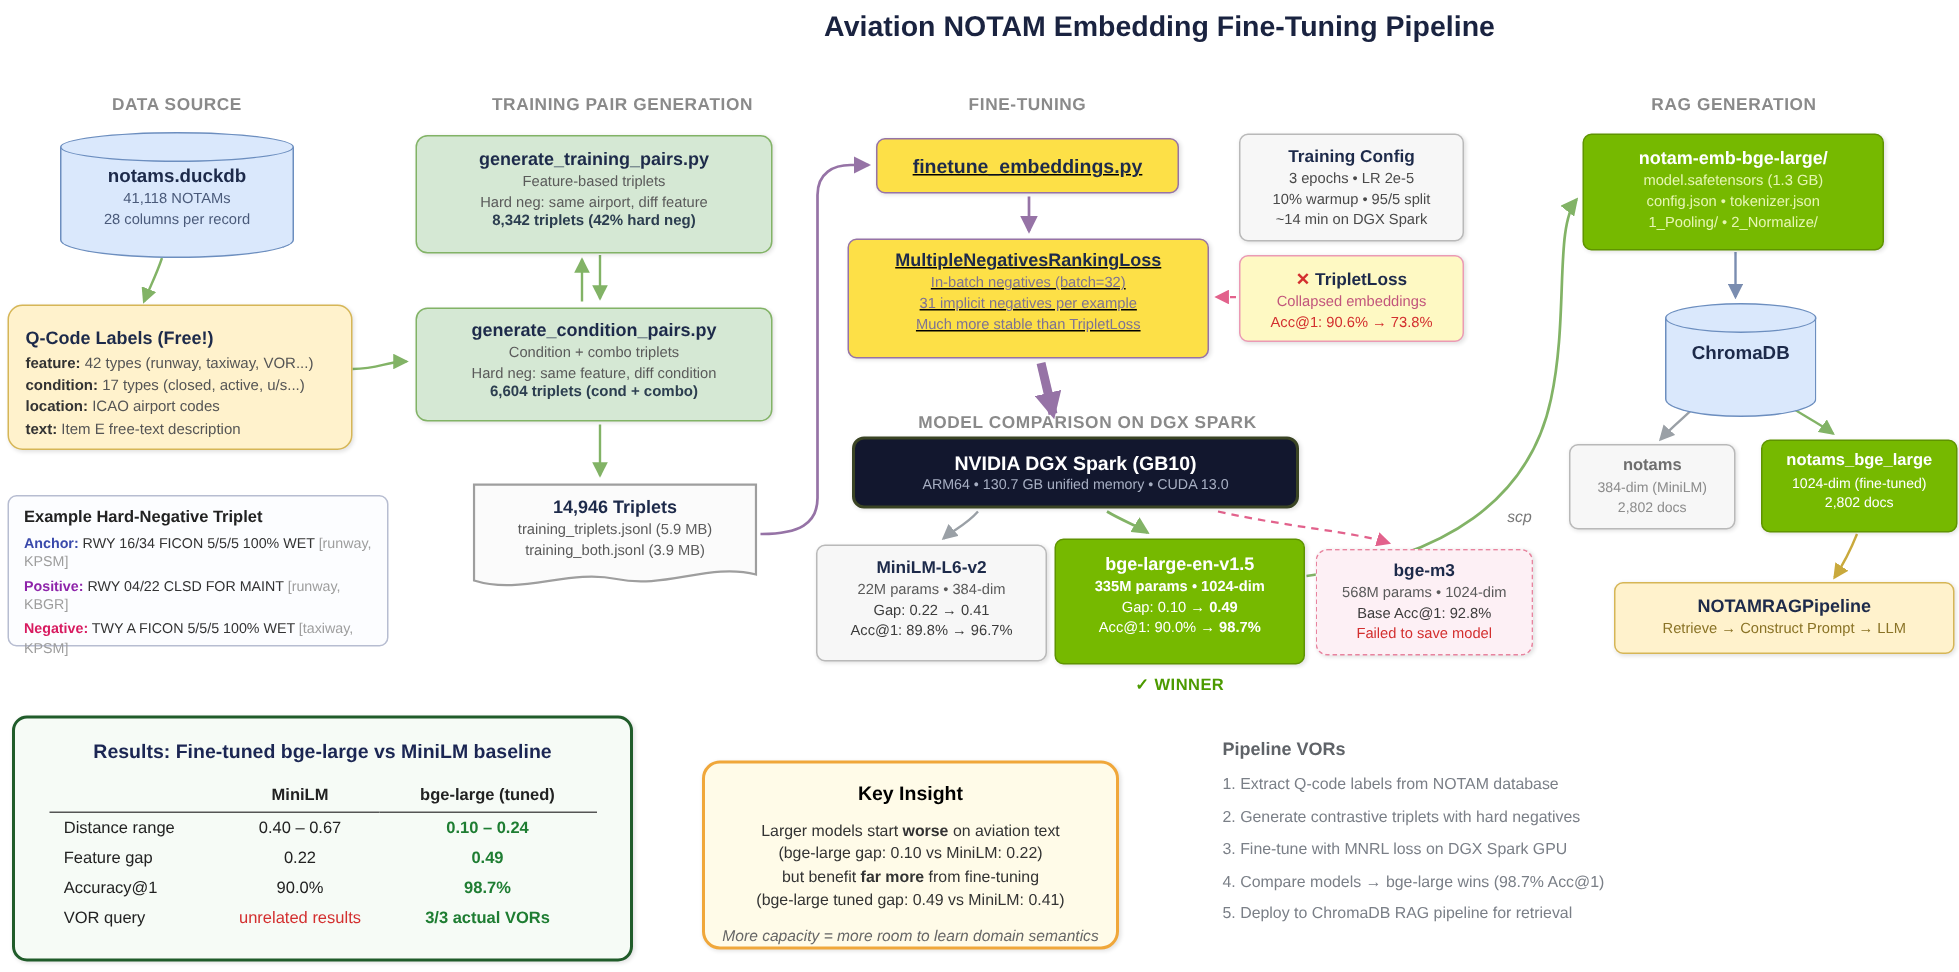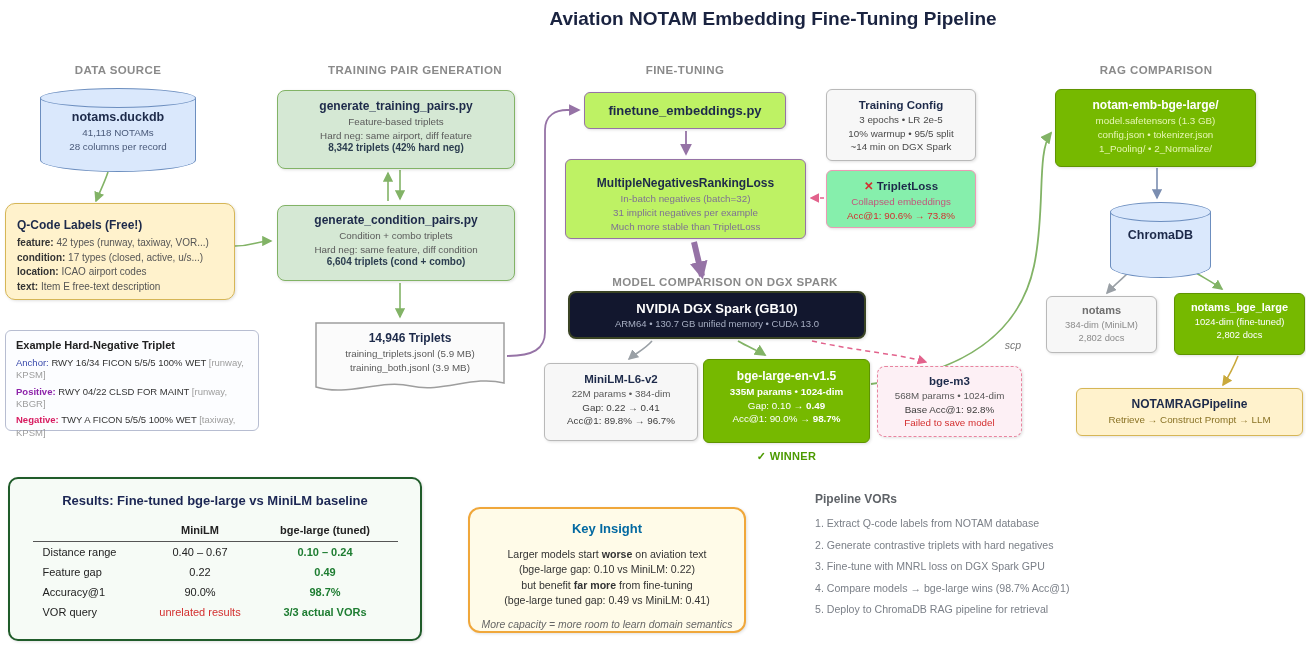--- a/index.html
+++ b/index.html
@@ -6,24 +6,24 @@
   body { font-family:"Liberation Sans", sans-serif; background:#ffffff; }
   .canvas { position:relative; width:1306px; height:648px; background:#fff; overflow:hidden; }
   .edges { position:absolute; left:0; top:0; z-index:1; pointer-events:none; }
   .title { position:absolute; left:440px; top:8px; width:666px; text-align:center;
            font-size:19px; font-weight:bold; color:#1a2340; z-index:2; }
   .section-label { position:absolute; z-index:2; font-size:11.5px; font-weight:bold;
            color:#8a8a8a; letter-spacing:.4px; text-align:center; }
   .node { position:absolute; z-index:2; text-align:center; }
   .shadow { box-shadow:1px 1px 3px rgba(0,0,0,.12); }
   .green-soft  { background:#d5e8d4; border:1.5px solid #82b366; border-radius:8px; }
-  .purple-soft { background:#bef264; border:1.5px solid #9673a6; border-radius:6px; }
+  .purple-soft { background:#fde047; border:1.5px solid #9673a6; border-radius:6px;text-decoration:underline; }
   .gray-soft   { background:#f7f7f7; border:1.5px solid #b9b9b9; border-radius:6px; }
   .yellow-soft { background:#fff2cc; border:1.5px solid #d6b656; border-radius:10px; }
-  .pink-soft   { background:#86efac; border:1.5px solid #eb9ab4; border-radius:6px; }
+  .pink-soft   { background:#fef9c3; border:1.5px solid #eb9ab4; border-radius:6px; }
   .pink-dashed { background:#fdf0f5; border:1.5px dashed #e8849f; border-radius:8px; }
   .nv-green    { background:#76b900; border:1.5px solid #5f9400; border-radius:6px; color:#fff; }
   .dark-box    { background:#12172e; border:2px solid #3a4424; border-radius:8px; color:#fff; }
   .nt   { font-weight:bold; font-size:12px; color:#1d2a4a; margin-bottom:2px; }
   .nt-w { font-weight:bold; font-size:12px; color:#fff; margin-bottom:2px; }
   .sub  { font-size:9.8px; color:#5a5a5a; line-height:1.4; }
   .sub-w{ font-size:9.8px; color:#fff; line-height:1.4; }
   .sub-lime { font-size:9.8px; color:#e6f6b2; line-height:1.45; }
   .sub-purp { font-size:9.8px; color:#7e7292; line-height:1.45; }
   .sub-pink { font-size:9.8px; color:#c2567c; line-height:1.4; }
@@ -39,38 +39,38 @@
   .cyl-content { position:relative; z-index:3; padding-top:22px; }
   .cyl-content .sub { color:#4a5a7a; }
   
   .doc-bg { position:absolute; left:0; top:0; }
   .doc-content { position:relative; padding-top:9px; }
   
   .left-align { text-align:left; }
   .qline { font-size:10px; color:#555; line-height:1.45; }
   .qkey  { font-weight:bold; color:#333; }
   .exline { font-size:9.5px; color:#333; line-height:1.3; margin-bottom:4px; }
-  .ex-anchor   { font-weight:normal; color:#3949ab; }
+  .ex-anchor   { font-weight:bold; color:#3949ab; }
   .ex-positive { font-weight:bold; color:#8e24aa; }
   .ex-negative { font-weight:bold; color:#d81b60; }
   .ex-tag { color:#9e9e9e; }
   
   .results-box { background:#f6fbf6; border:2.5px solid #205c2a; border-radius:10px;
                  padding:14px 10px 8px; text-align:center; }
   .results-title { font-size:13px; font-weight:bold; color:#1b2653; margin-bottom:12px; }
   .rt { display:grid; grid-template-columns:115px 105px 145px; width:365px; margin:0 auto; }
   .rc { font-size:11px; color:#222; padding:4px 2px; text-align:center; }
   .rh { font-weight:bold; border-bottom:1.5px solid #555; padding-bottom:5px; }
   .rl { text-align:left; padding-left:10px; }
   .rg { color:#1e7d32; font-weight:bold; }
   .rr { color:#d32f2f; }
   
   .ki-box { background:#fffbe8; border:2px solid #f0a73a; border-radius:12px;
             padding:12px 10px; text-align:center; }
-  .ki-title { font-weight:bold; font-size:13px; color:#0369a1; margin-bottom:11px; }
+  .ki-title { font-weight:bold; font-size:13px; color:#000000; margin-bottom:11px; }
   .ki-line { font-size:10.6px; color:#333; line-height:1.45; }
   .ki-foot { font-style:italic; font-size:10.4px; color:#666; margin-top:11px; }
   
   .pf { text-align:left; }
   .pf-title { font-weight:bold; color:#5f6368; font-size:12px; margin-bottom:11px; }
   .pf-step { color:#7a7f87; font-size:10.6px; margin-bottom:9.5px; }
   .winner { color:#4c9a00; font-weight:bold; font-size:11px; letter-spacing:.3px; }
   .scp { font-style:italic; color:#777; font-size:10.5px; }
 </style>
 </head>
@@ -118,21 +118,21 @@
     <path d="M1157 168 L1157 198" fill="none" stroke="#7a8db0" stroke-width="1.6" marker-end="url(#mBlue)"></path>
     <path d="M1136 265 C1126 276 1116 283 1107 293" fill="none" stroke="#9aa0a6" stroke-width="1.6" marker-end="url(#mGray)"></path>
     <path d="M1184 265 C1198 275 1211 281 1222 289" fill="none" stroke="#82b366" stroke-width="1.6" marker-end="url(#mG)"></path>
     <path d="M1238 356 C1234 366 1229 376 1223 385" fill="none" stroke="#c9a93c" stroke-width="1.6" marker-end="url(#mOlive)"></path>
   </svg>
 
   <div class="title">Aviation NOTAM Embedding Fine-Tuning Pipeline</div>
   <div class="section-label" style="left:40px;top:64px;width:156px">DATA SOURCE</div>
   <div class="section-label" style="left:295px;top:64px;width:240px">TRAINING PAIR GENERATION</div>
   <div class="section-label" style="left:585px;top:64px;width:200px">FINE-TUNING</div>
-  <div class="section-label" style="left:1056px;top:64px;width:200px">RAG COMPARISON</div>
+  <div class="section-label" style="left:1056px;top:64px;width:200px">RAG GENERATION</div>
   <div class="section-label" style="left:565px;top:276px;width:320px">MODEL COMPARISON ON DGX SPARK</div>
 
   <div class="node" style="left:40px;top:88px;width:156px;height:84px">
     <div class="cyl-top"></div>
     <div class="cyl-body"></div>
     <div class="cyl-content">
       <div class="nt" style="font-size:12.5px">notams.duckdb</div>
       <div class="sub">41,118 NOTAMs</div>
       <div class="sub">28 columns per record</div>
     </div>
@@ -175,21 +175,21 @@
       <div class="nt">14,946 Triplets</div>
       <div class="sub">training_triplets.jsonl (5.9 MB)</div>
       <div class="sub">training_both.jsonl (3.9 MB)</div>
     </div>
   </div>
 
   <div class="node purple-soft shadow" style="left:584px;top:92px;width:202px;height:37px;padding-top:10px">
     <div class="nt" style="font-size:13px">finetune_embeddings.py</div>
   </div>
 
-  <div class="node purple-soft shadow" style="left:565px;top:159px;width:241px;height:80px;padding-top:16px">
+  <div class="node purple-soft shadow" style="left:565px;top:159px;width:241px;height:80px;padding-top:6px">
     <div class="nt">MultipleNegativesRankingLoss</div>
     <div class="sub-purp">In-batch negatives (batch=32)</div>
     <div class="sub-purp">31 implicit negatives per example</div>
     <div class="sub-purp">Much more stable than TripletLoss</div>
   </div>
 
   <div class="node gray-soft shadow" style="left:826px;top:89px;width:150px;height:72px;padding-top:9px">
     <div class="nt" style="font-size:11.5px">Training Config</div>
     <div class="sub" style="color:#4a4a4a">3 epochs • LR 2e-5</div>
     <div class="sub" style="color:#4a4a4a">10% warmup • 95/5 split</div>

